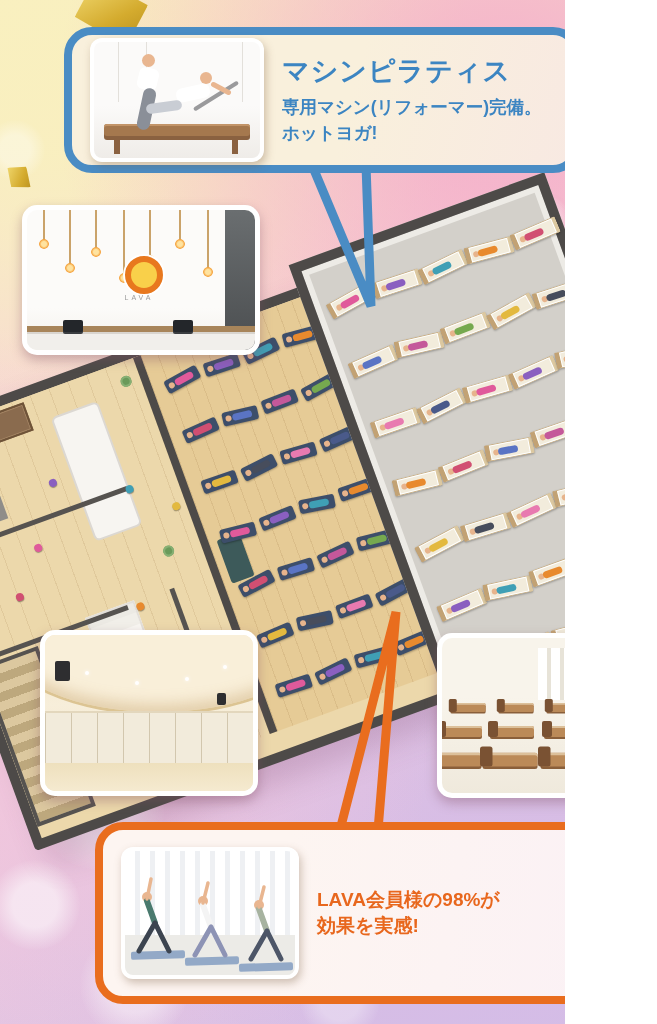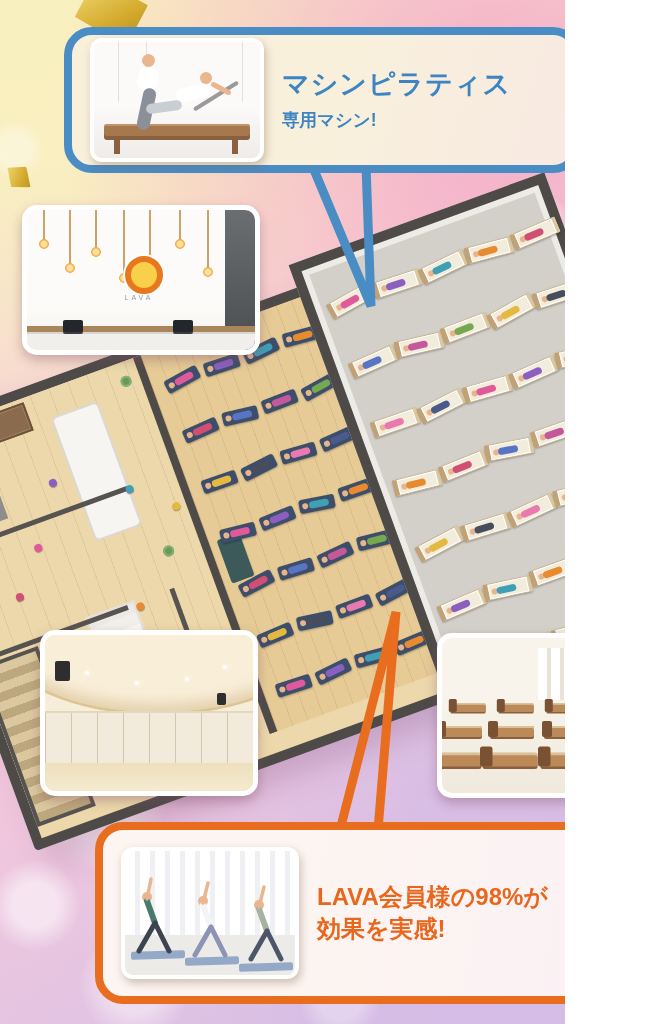--- a/index.html
+++ b/index.html
@@ -111,21 +111,21 @@
     background:linear-gradient(105deg,#f9f0dc 0 55%,#f8e9e2);box-sizing:border-box;}
   .co-orange{left:95px;top:822px;width:523px;height:182px;border:8px solid #e96d1e;
     background:linear-gradient(100deg,#fdf5f1 0 35%,#fbf1f5);box-sizing:border-box;}
   .co-photo{position:relative;flex:0 0 auto;background:#fff;border-radius:12px;padding:4px;
     box-shadow:2px 4px 8px rgba(120,90,60,.35);margin-left:18px;}
   .co-photo .photo{border-radius:8px;}
   .co-text{margin-left:18px;line-height:1.3;}
   .co-blue .co-title{font-size:27px;font-weight:bold;color:#3c85c2;letter-spacing:1px;margin-bottom:6px;}
   .co-blue .co-line{font-size:17.5px;color:#3c85c2;font-weight:600;line-height:1.45;}
   .co-orange .co-title{font-size:27px;font-weight:bold;color:#e8671d;letter-spacing:2px;margin-bottom:4px;}
-  .co-orange .co-big{font-size:24px;color:#e8671d;font-weight:600;line-height:1.35;}
+  .co-orange .co-big{font-size:19px;color:#e8671d;font-weight:600;line-height:1.35;}
   .co-orange .co-note{font-size:12px;color:#e8671d;margin:2px 0;}
   .co-orange .co-last{font-size:22px;color:#e8671d;font-weight:bold;}
 
   
   .pil{background:linear-gradient(180deg,#fbfaf9 0 55%,#efece8);}
   .pil .winline{position:absolute;top:0;width:1px;height:60px;background:#e3e0db;}
   .pil .rail{position:absolute;left:10px;top:82px;width:146px;height:12px;background:#a5784e;border-radius:3px;
     box-shadow:0 4px 0 #8a6140, inset 0 2px 0 #c29468;}
   .pil .leg{position:absolute;width:6px;height:18px;background:#8a6140;}
   .pil .bar{position:absolute;left:96px;top:52px;width:52px;height:4px;background:#9a9a9c;transform:rotate(-32deg);border-radius:2px;}
@@ -575,21 +575,22 @@
         <div class="fig" style="left:46px;top:46px;width:13px;height:42px;background:#8a8f98;transform:rotate(12deg);"></div>
 
         <div class="fig-head" style="left:106px;top:30px;width:12px;height:12px;"></div>
         <div class="fig" style="left:82px;top:44px;width:34px;height:14px;background:#fff;transform:rotate(-12deg);"></div>
         <div class="fig" style="left:52px;top:60px;width:36px;height:10px;background:#c9cdd4;transform:rotate(-8deg);"></div>
         <div class="fig" style="left:116px;top:44px;width:22px;height:5px;background:#e9b690;transform:rotate(28deg);"></div>
       </div>
     </div>
     <div class="co-text">
       <div class="co-title">マシンピラティス</div>
-      <div class="co-line">専用マシン!</div>
+      <div class="co-line">専用マシン(リフォーマー)完備。</div>
+      <div class="co-line">ホットヨガ!</div>
     </div>
   </div>
 
   <div class="callout co-orange">
     <div class="co-photo" style="width:170px;height:124px;">
       <div class="photo yog">
         <div class="floor"></div>
         <div class="ymat" style="left:6px;top:100px;width:54px;transform:rotate(-2deg);"></div>
         <div class="ymat" style="left:60px;top:106px;width:54px;transform:rotate(-2deg);"></div>
         <div class="ymat" style="left:114px;top:112px;width:54px;transform:rotate(-2deg);"></div>

